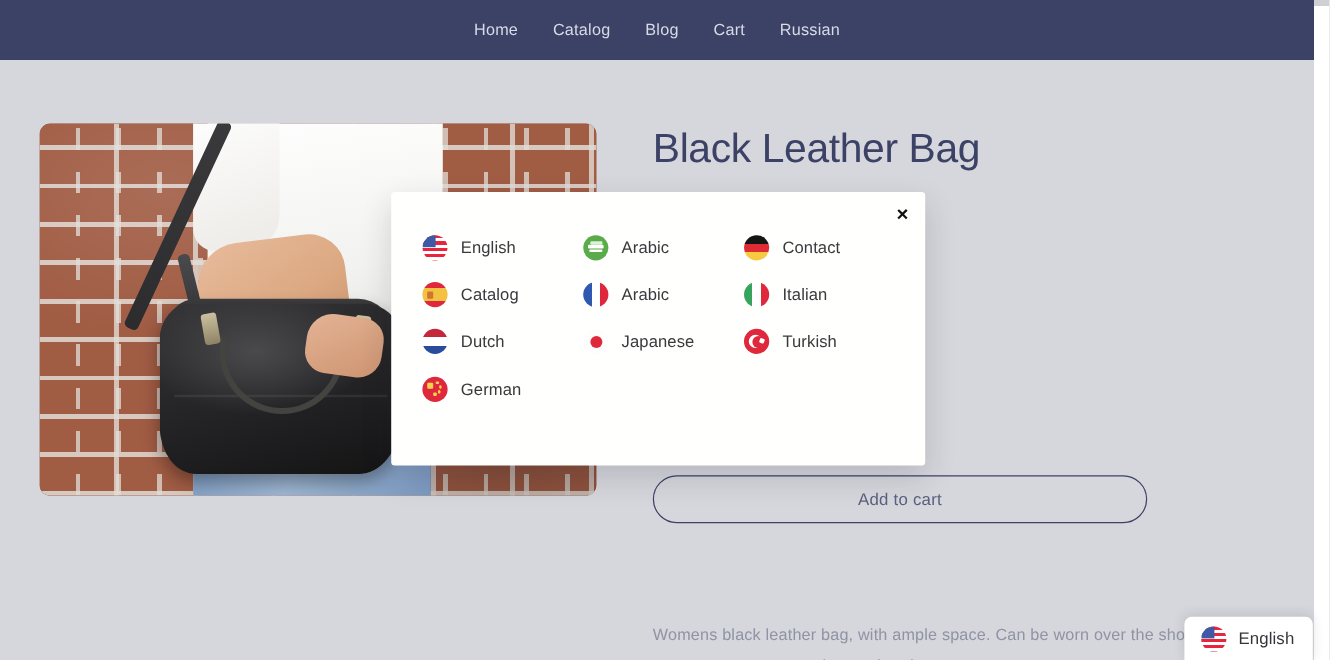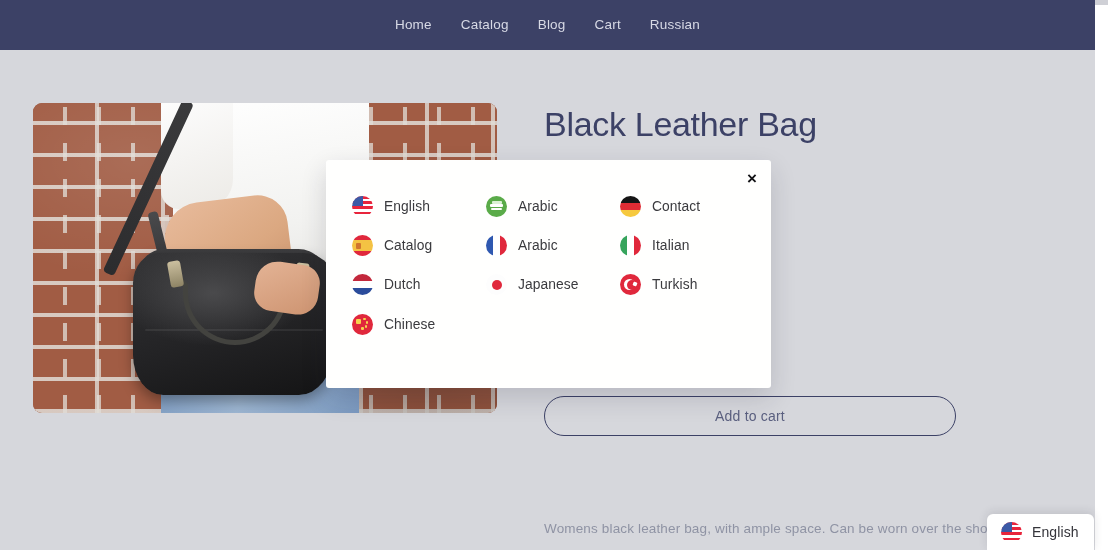--- a/index.html
+++ b/index.html
@@ -509,21 +509,21 @@
           <span class="lang-name">Turkish</span>
         </div>
         <div class="lang-item">
           <span class="flag f-cn">
             <i class="s1"></i>
             <i class="s2"></i>
             <i class="s3"></i>
             <i class="s4"></i>
             <i class="s5"></i>
           </span>
-          <span class="lang-name">Chinese</span>
+          <span class="lang-name">German</span>
         </div>
       </div>
   </div>
 
   <div class="lang-switcher">
     <span class="flag f-us">
         <i class="canton"></i>
       </span>
     <span class="lang-name">English</span>
   </div>

